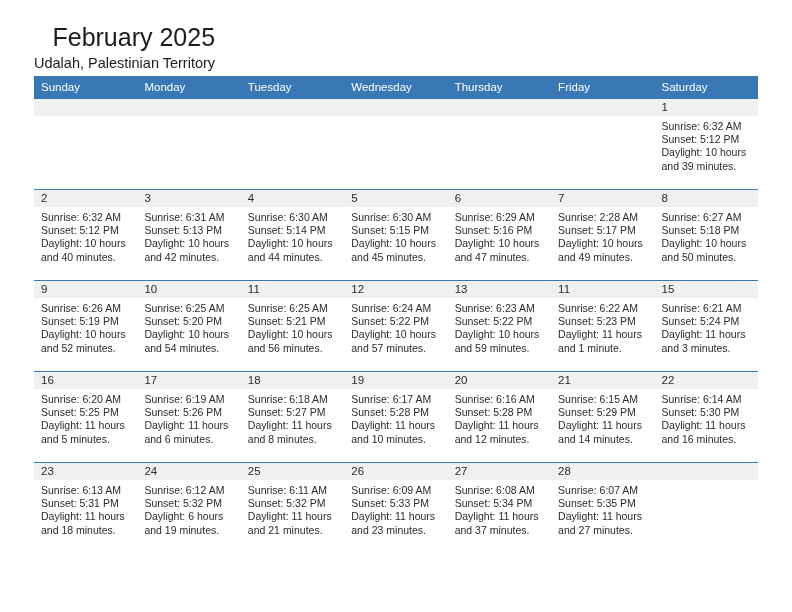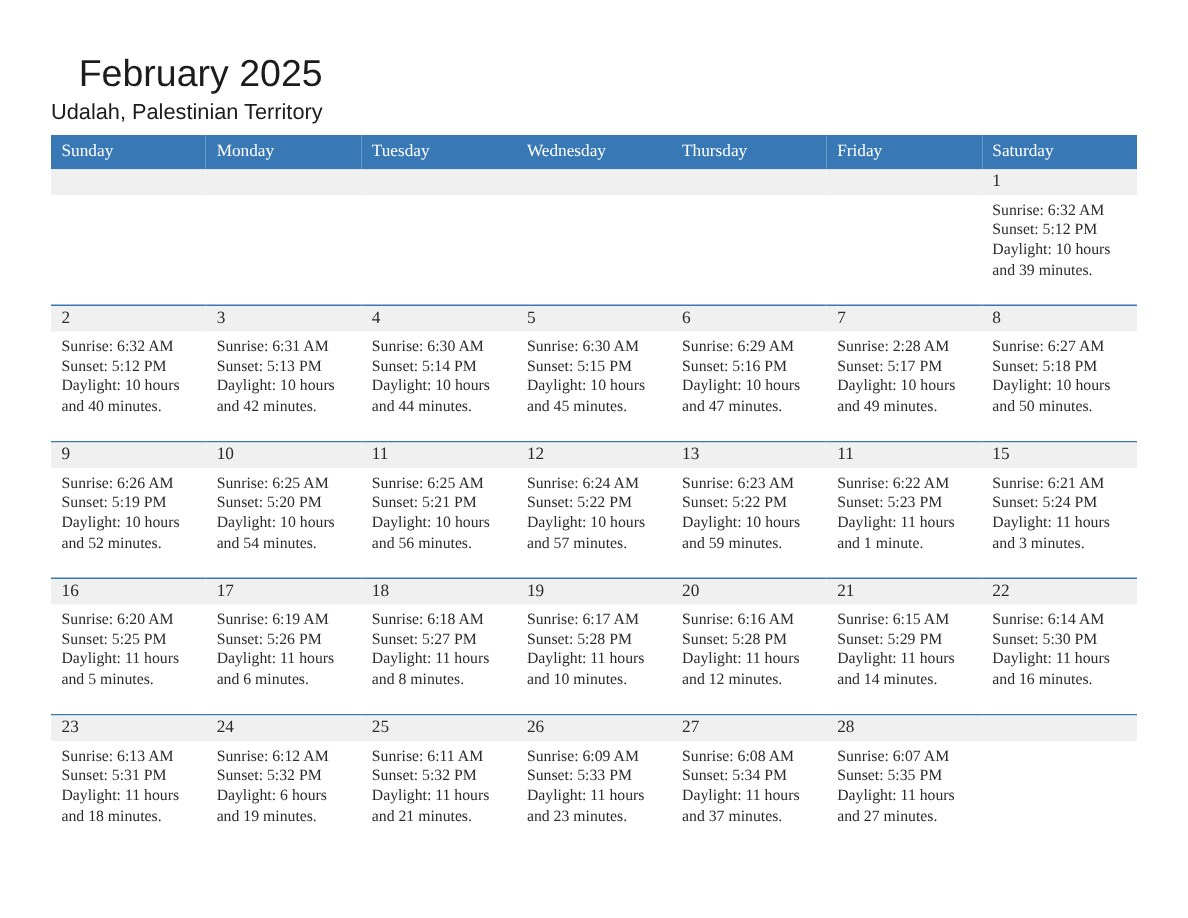--- a/index.html
+++ b/index.html
@@ -75,37 +75,35 @@
   }
   .titles {
     text-align: right;
     padding-top: 0;
   }
   .title-main {
     font-size: 25px;
     color: #1c1c1c;
     line-height: 30px;
     white-space: nowrap;
-    margin-top: 12px;
   }
   .title-sub {
     font-size: 14.5px;
     color: #1c1c1c;
     line-height: 22px;
     margin-top: 0;
     white-space: nowrap;
   }
 
   
   .calendar {
     width: 724px;
     border-collapse: collapse;
     table-layout: fixed;
-    margin-top: 16px;
-    font-family: Liberation Serif, serif;
+    margin-top: 2px;
   }
   .calendar th {
     background: #3878b4;
     color: #ffffff;
     font-size: 11.5px;
     font-weight: normal;
     text-align: left;
     padding: 5px 0 6px 7px;
     height: 19px;
     box-sizing: border-box;

